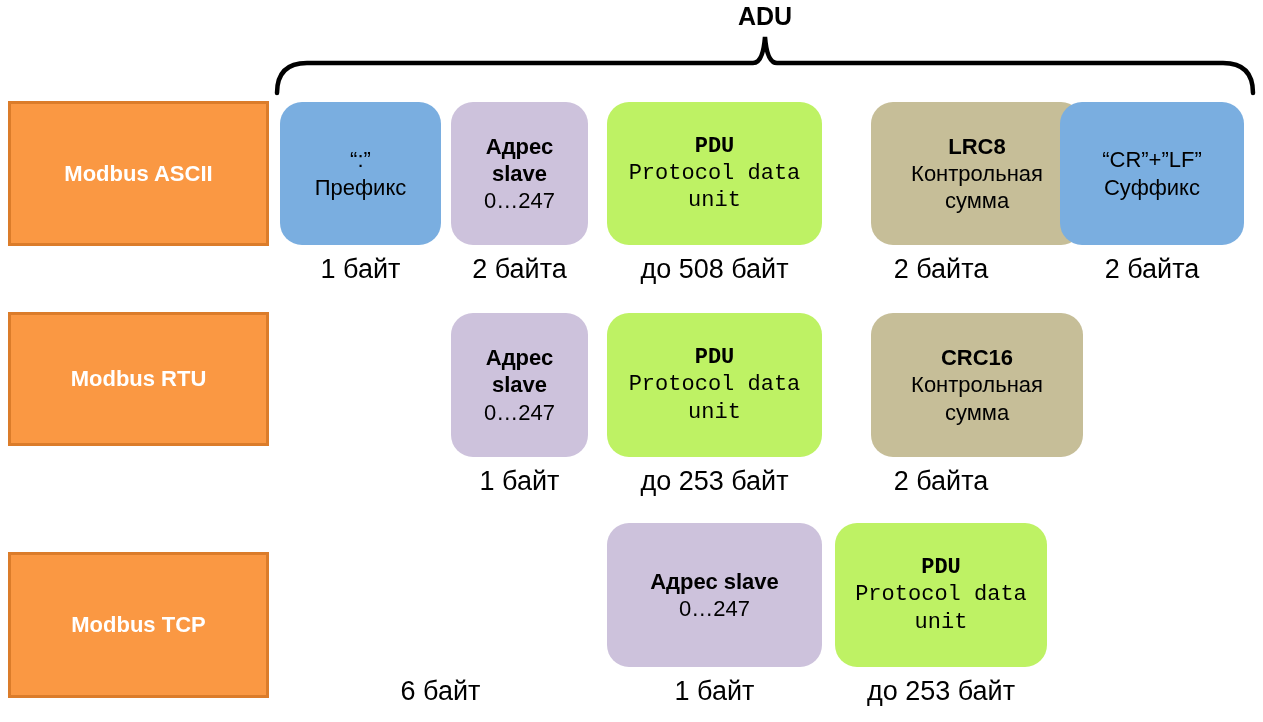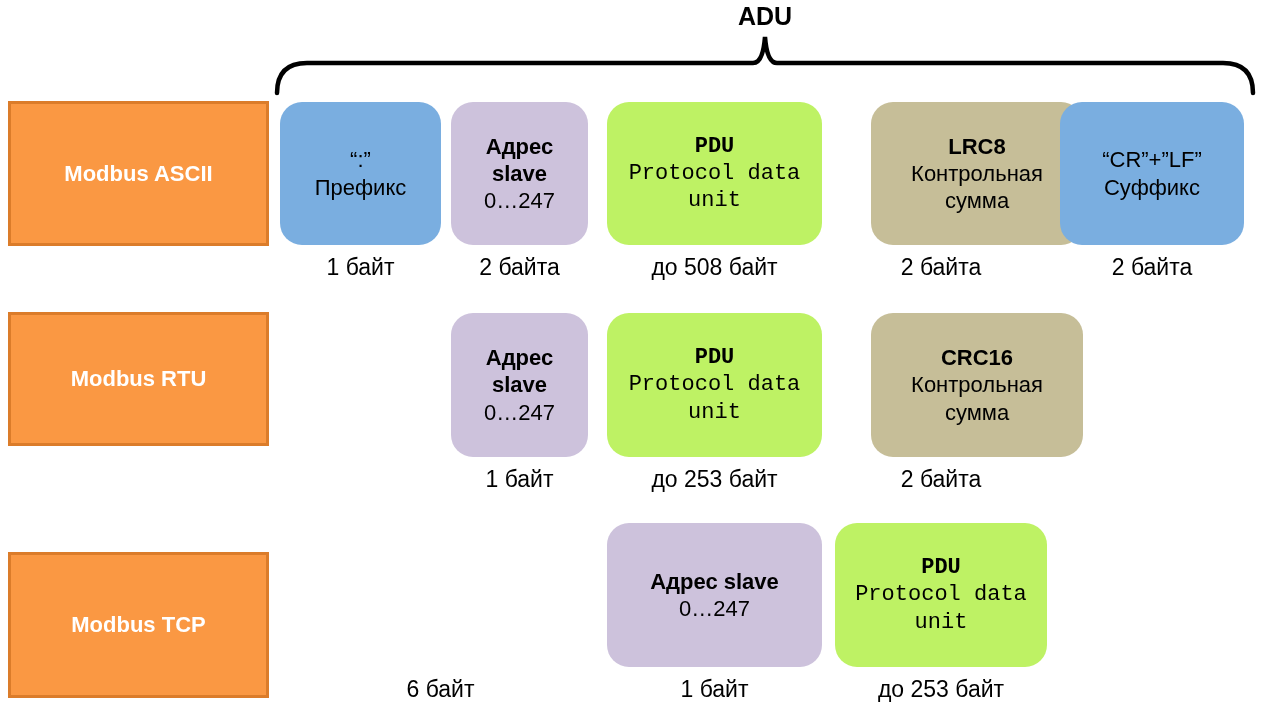--- a/index.html
+++ b/index.html
@@ -52,21 +52,21 @@
   .c3{left:607px;width:215px;}
   .c4{left:835px;width:212px;}
   .c5{left:1060px;width:184px;text-align:center;}
   .cw{left:280px;width:321px;} 
 
   .ln{display:block;}
   .b{font-weight:bold;}
 
   
   .bytes{
-    position:absolute;text-align:center;font-size:23px;color:#000;
+    position:absolute;text-align:center;font-size:27px;color:#000;
   }
   .b1{top:254px;}
   .b2{top:466px;}
   .b3{top:676px;}
 </style>
 </head>
 <body>
 
 <div class="canvas">
 

